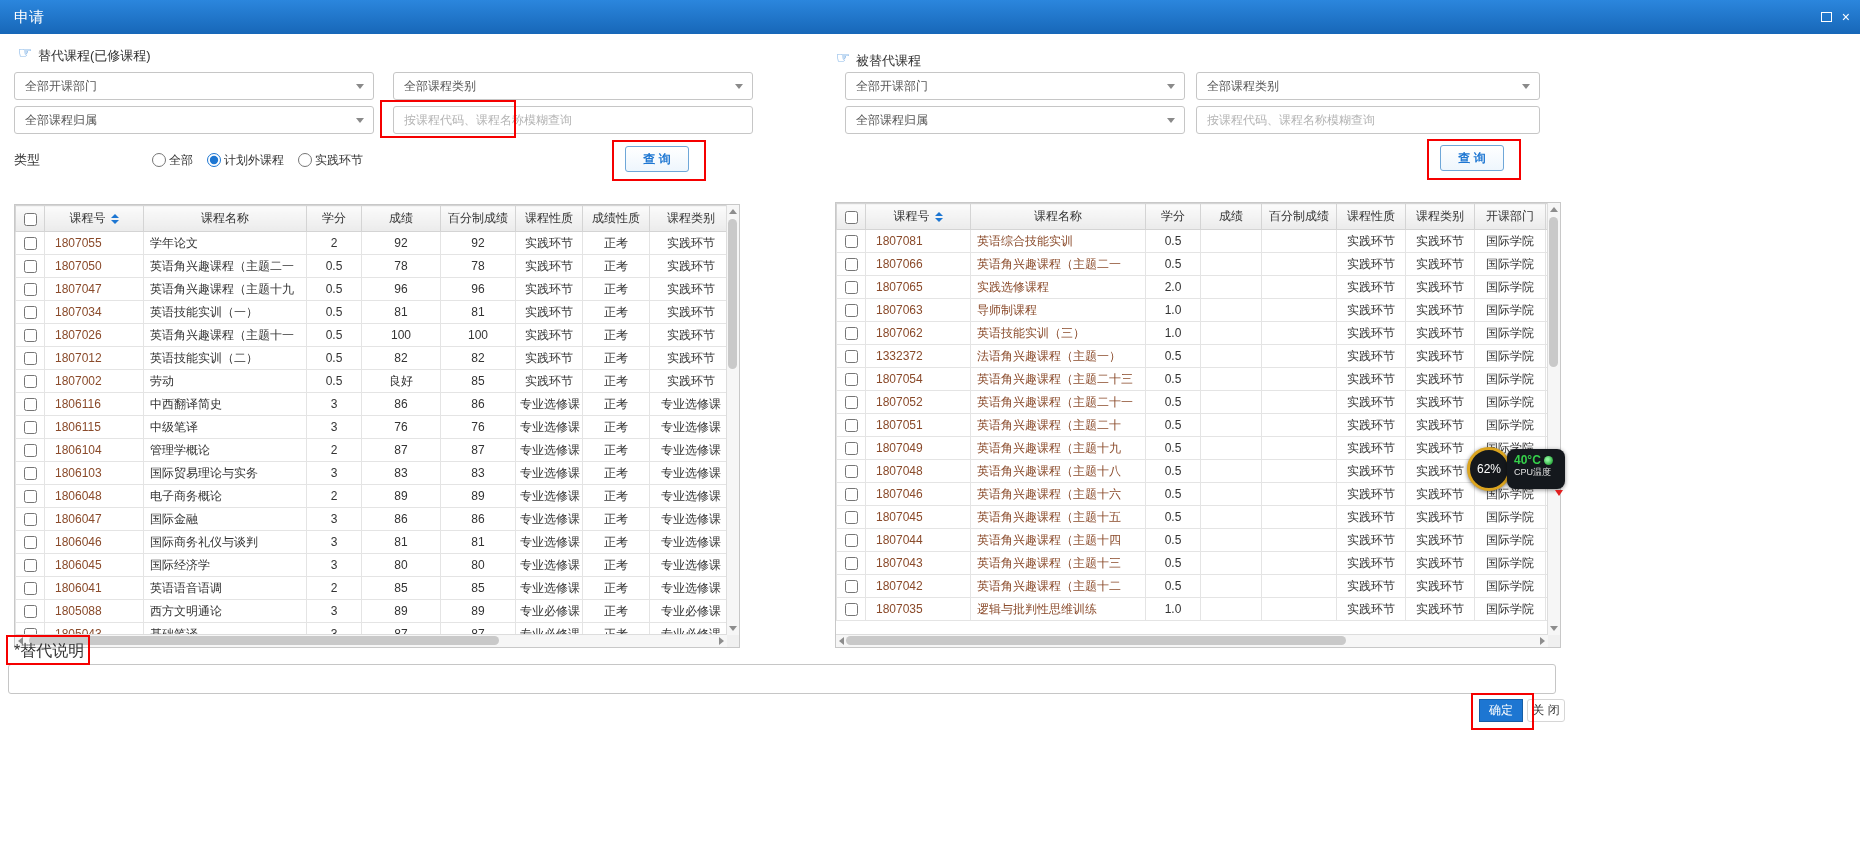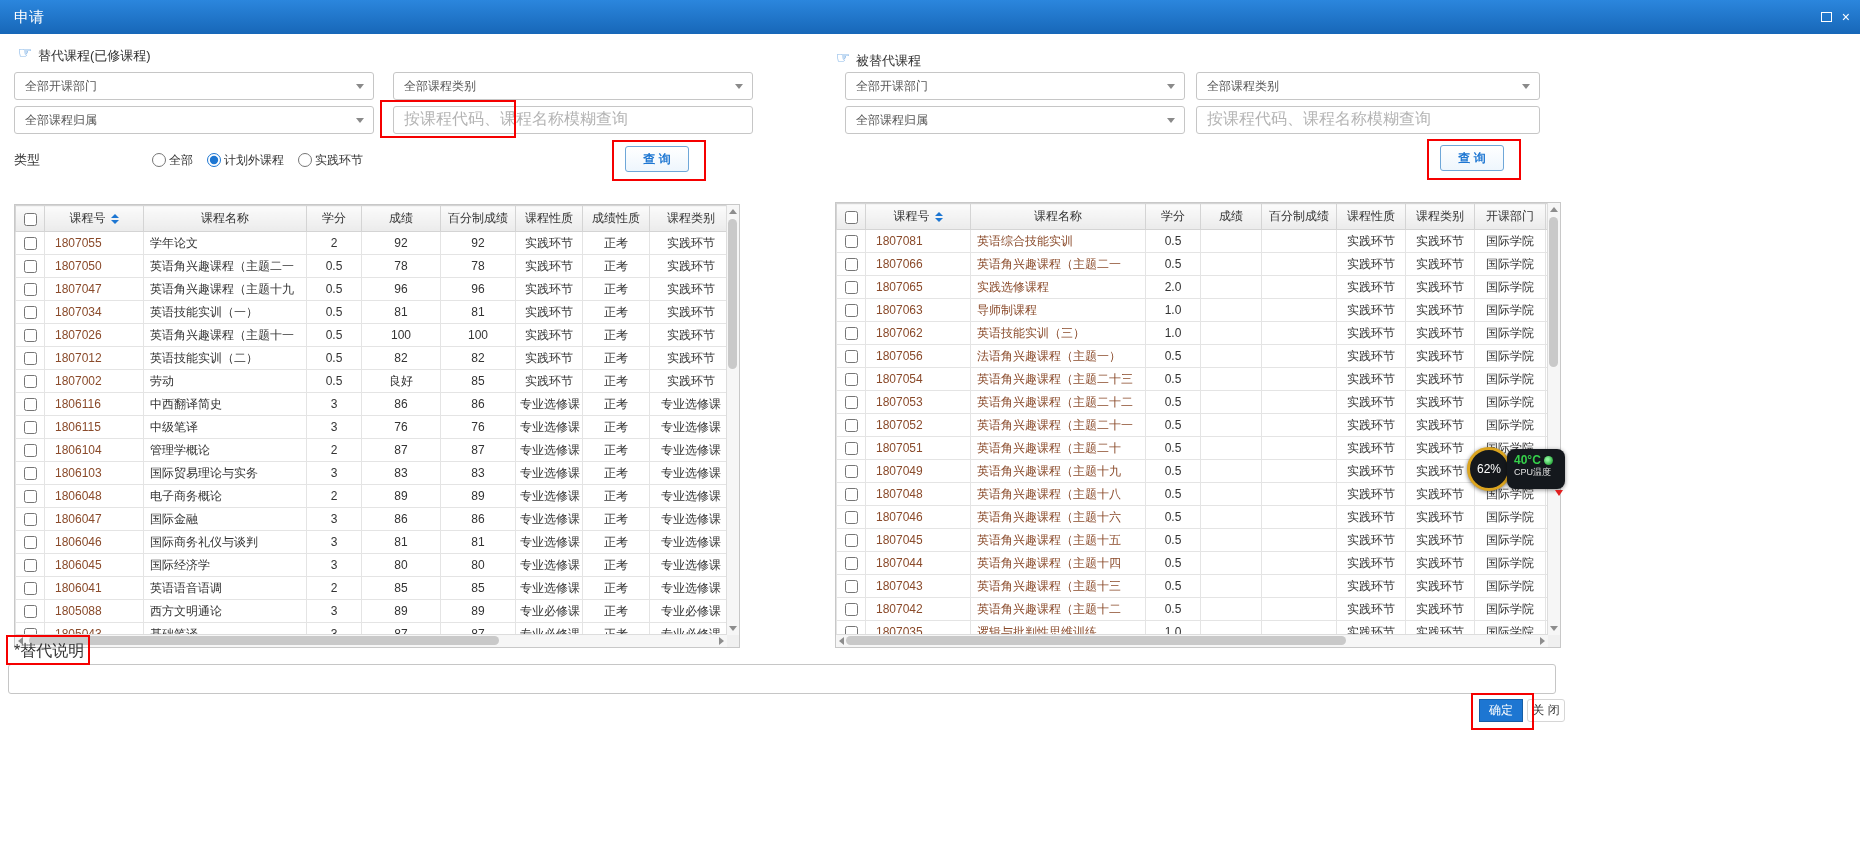--- a/index.html
+++ b/index.html
@@ -13,21 +13,21 @@
   .sq{display:inline-block;width:9px;height:8px;border:1px solid #fff;}
   
   .sec-icon{position:absolute;color:#1d76d2;font-size:16px;line-height:16px;}
   .sec-title{position:absolute;font-size:13px;color:#333;}
   
   .dd{position:absolute;height:28px;background:#fff;border:1px solid #c6c6c6;border-radius:3px;box-sizing:border-box;cursor:pointer;}
   .dd .val{display:block;line-height:26px;padding-left:10px;color:#555;white-space:nowrap;overflow:hidden;}
   .dd .arrow{position:absolute;right:9px;top:11px;width:0;height:0;
     border-left:4px solid transparent;border-right:4px solid transparent;border-top:5px solid #8a8a8a;}
   .txt{position:absolute;height:28px;border:1px solid #c6c6c6;border-radius:3px;box-sizing:border-box;
-    padding:0 10px;font-size:16px;color:#333;font-family:Liberation Mono, monospace;outline:none;}
+    padding:0 10px;font-size:12px;color:#333;font-family:Liberation Serif, serif;outline:none;}
   .txt::placeholder{color:#b4b4b4;}
   
   .radio-row{position:absolute;display:flex;align-items:center;gap:14px;height:22px;}
   .radio-opt{display:flex;align-items:center;gap:3px;cursor:pointer;}
   .radio-opt input{margin:0;accent-color:#1d76d2;width:14px;height:14px;}
   
   .query-btn{position:absolute;width:64px;height:26px;box-sizing:border-box;border:1px solid #6fa7d8;border-radius:3px;
     background:linear-gradient(#ffffff,#eef6fd);color:#1d76d2;font-weight:bold;text-align:center;line-height:24px;cursor:pointer;}
   .ok-btn{position:absolute;box-sizing:border-box;background:#1d76d2;border:1px solid #155ea6;border-radius:0;
     color:#fff;text-align:center;line-height:21px;cursor:pointer;}
@@ -459,46 +459,34 @@
             <td class="c2">1.0</td>
             <td class="c3"></td>
             <td class="c4"></td>
             <td class="c5">实践环节</td>
             <td class="c6">实践环节</td>
             <td class="c7">国际学院</td>
             <td class="c8"></td>
           </tr>
           <tr>
             <td class="col-check"><input type="checkbox" style=""></td>
-            <td class="c0">1807056</td>
+            <td class="c0">1332372</td>
             <td class="c1">法语角兴趣课程（主题一）</td>
             <td class="c2">0.5</td>
             <td class="c3"></td>
             <td class="c4"></td>
             <td class="c5">实践环节</td>
             <td class="c6">实践环节</td>
             <td class="c7">国际学院</td>
             <td class="c8"></td>
           </tr>
           <tr>
             <td class="col-check"><input type="checkbox" style=""></td>
             <td class="c0">1807054</td>
             <td class="c1">英语角兴趣课程（主题二十三</td>
-            <td class="c2">0.5</td>
-            <td class="c3"></td>
-            <td class="c4"></td>
-            <td class="c5">实践环节</td>
-            <td class="c6">实践环节</td>
-            <td class="c7">国际学院</td>
-            <td class="c8"></td>
-          </tr>
-          <tr>
-            <td class="col-check"><input type="checkbox" style=""></td>
-            <td class="c0">1807053</td>
-            <td class="c1">英语角兴趣课程（主题二十二</td>
             <td class="c2">0.5</td>
             <td class="c3"></td>
             <td class="c4"></td>
             <td class="c5">实践环节</td>
             <td class="c6">实践环节</td>
             <td class="c7">国际学院</td>
             <td class="c8"></td>
           </tr>
           <tr>
             <td class="col-check"><input type="checkbox" style=""></td>

